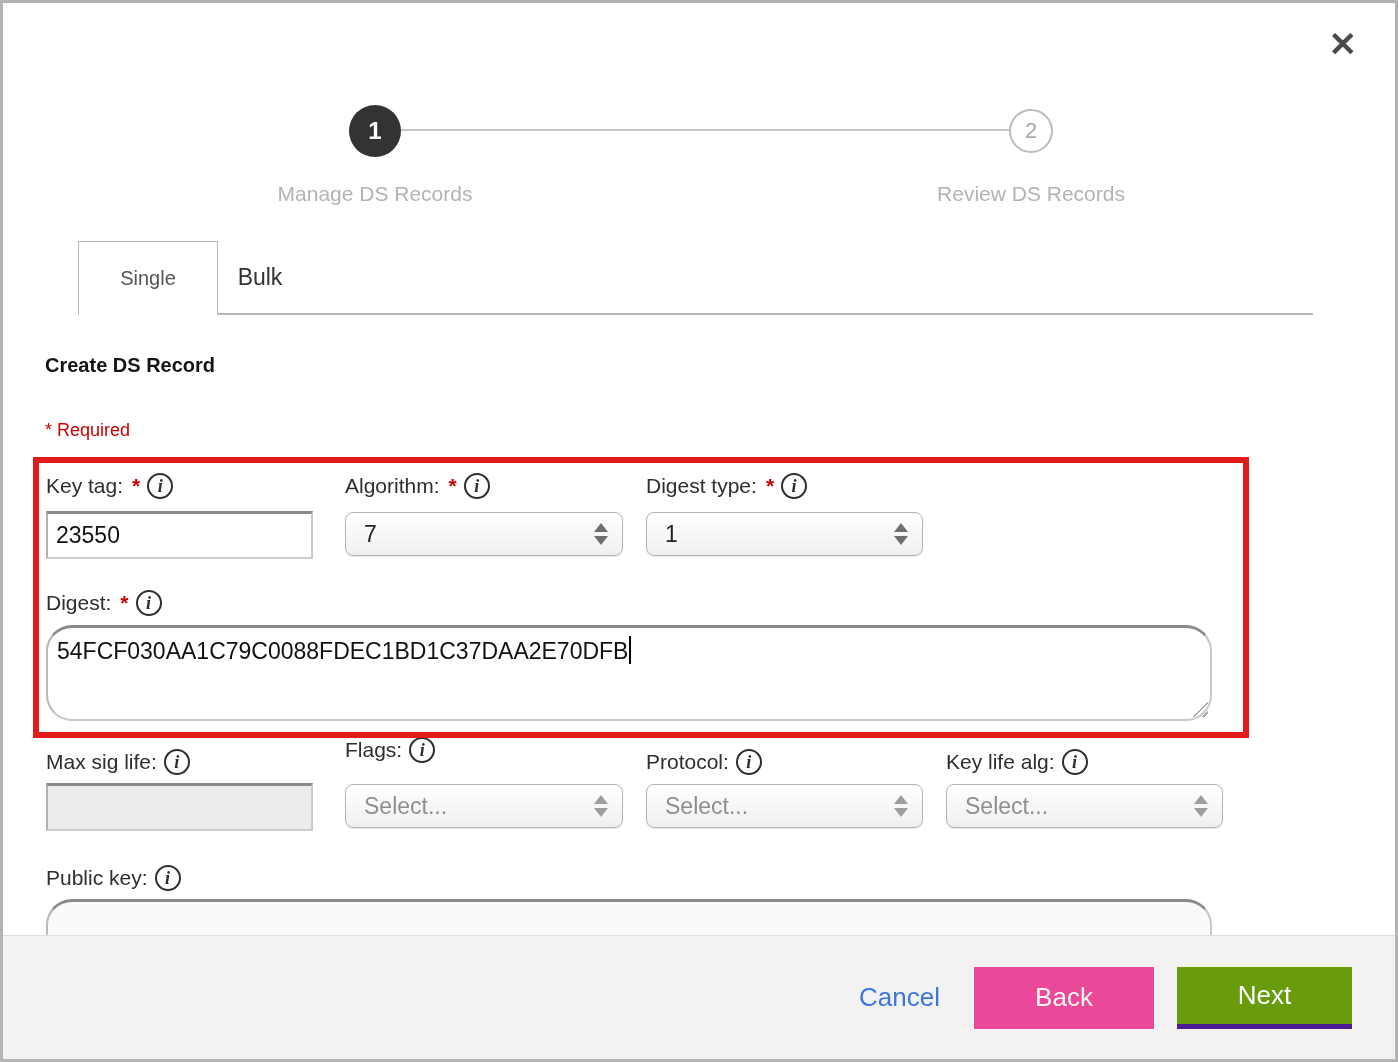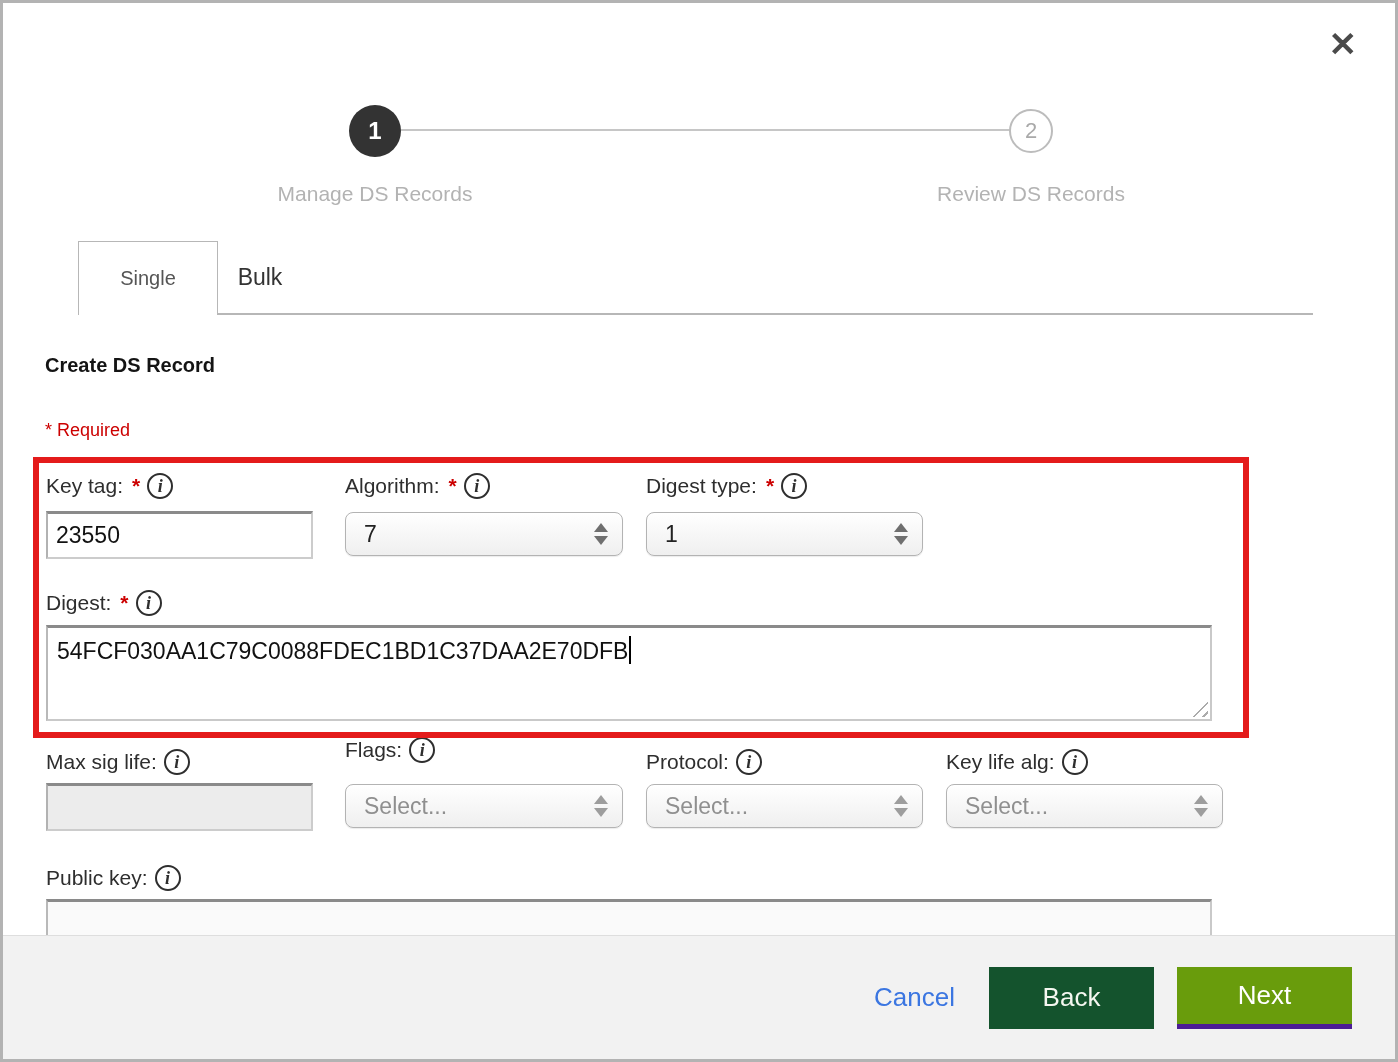--- a/index.html
+++ b/index.html
@@ -132,20 +132,21 @@
   .select-box.placeholder .sel-arrows .up { border-bottom-color: #9d9d9d; }
   .select-box.placeholder .sel-arrows .down { border-top-color: #9d9d9d; }
 
   
   .textarea-box {
     position: absolute; background: #fff;
     border-top: 3px solid #8a8a8a; border-left: 2px solid #b9b9b9;
     border-right: 2px solid #c9c9c9; border-bottom: 2px solid #c9c9c9;
     font-size: 23px; color: #111; padding: 8px 9px;
     cursor: text;
+    border-radius: 26px;
   }
   .caret {
     display: inline-block; width: 2px; height: 28px;
     background: #000; vertical-align: text-bottom; margin-left: 1px;
   }
   .resize-handle {
     position: absolute; right: 2px; bottom: 2px; width: 20px; height: 20px;
     background: repeating-linear-gradient(135deg,
       transparent 0 3px, #ababab 3px 5px, transparent 5px 7px);
     clip-path: polygon(100% 0, 100% 100%, 0 100%);
@@ -162,21 +163,21 @@
   }
   .cancel-link {
     color: #3b76e1; font-size: 26px; cursor: pointer; margin-right: 34px;
   }
   .btn {
     height: 62px; display: flex; align-items: center; justify-content: center;
     font-size: 26px; cursor: pointer; border: none;
     font-family: "Liberation Sans", sans-serif;
   }
   .btn-back {
-    width: 165px; background: #14532d; color: #f5f7f0; margin-right: 23px;
+    width: 180px; background: #ec4899; color: #f5f7f0; margin-right: 23px;
   }
   .btn-next {
     width: 175px; background: #699c0c; color: #fff;
     border-bottom: 5px solid #4c1d95;
   }
 </style>
 </head>
 <body>
 
 <div class="modal">

